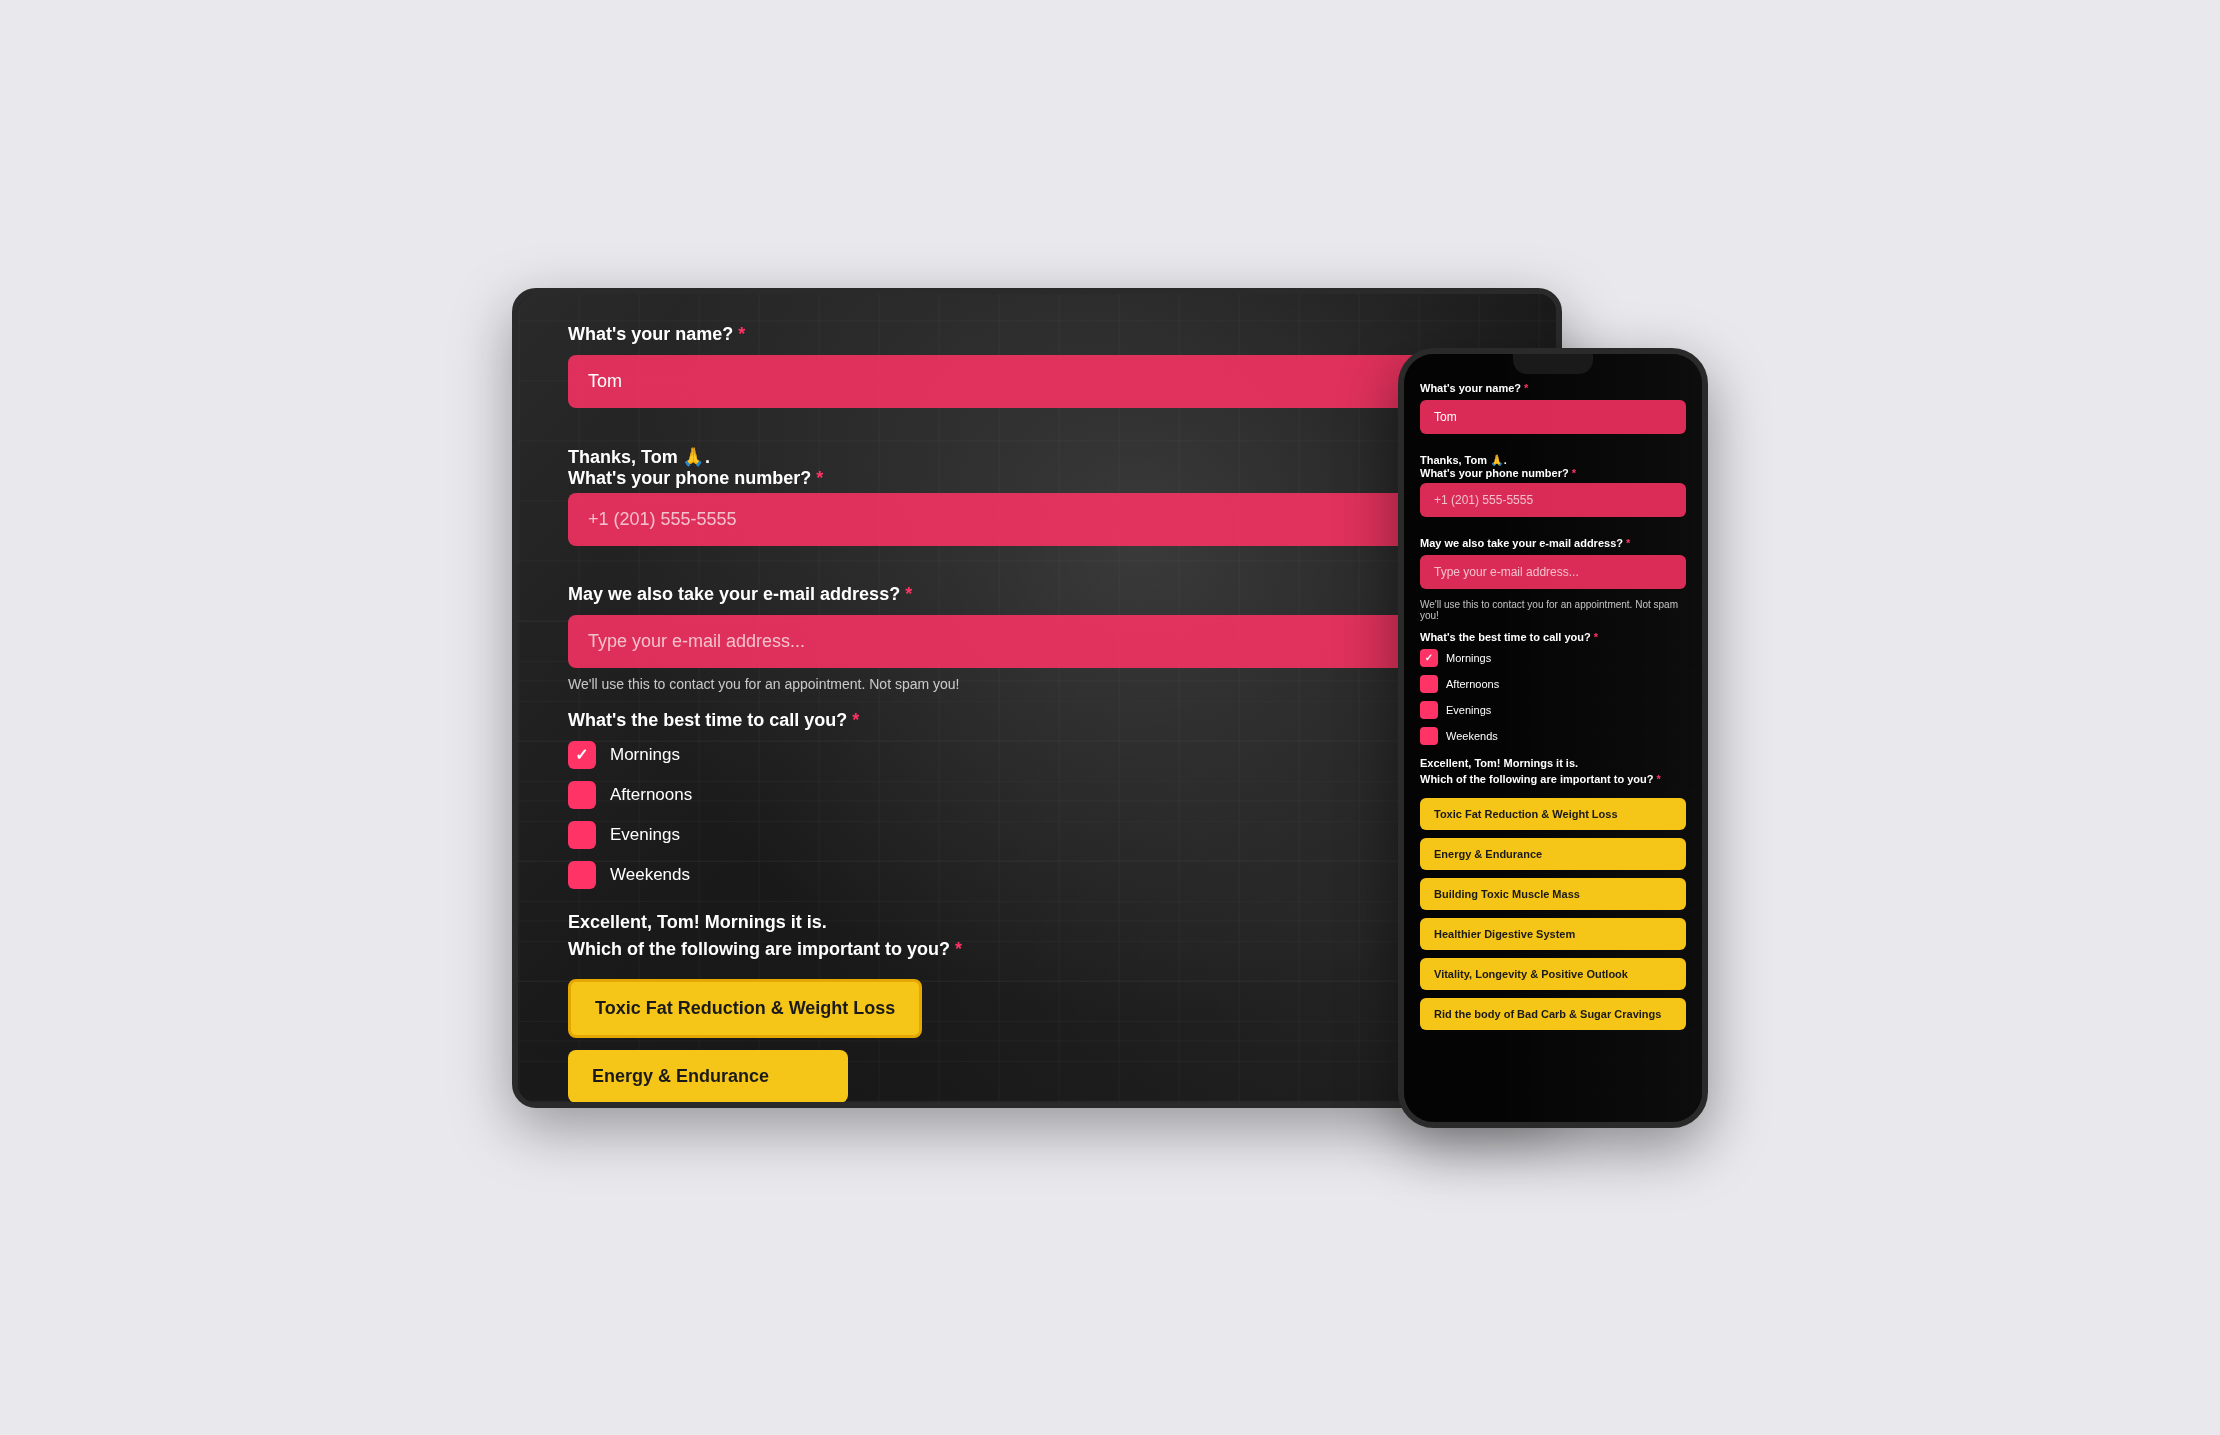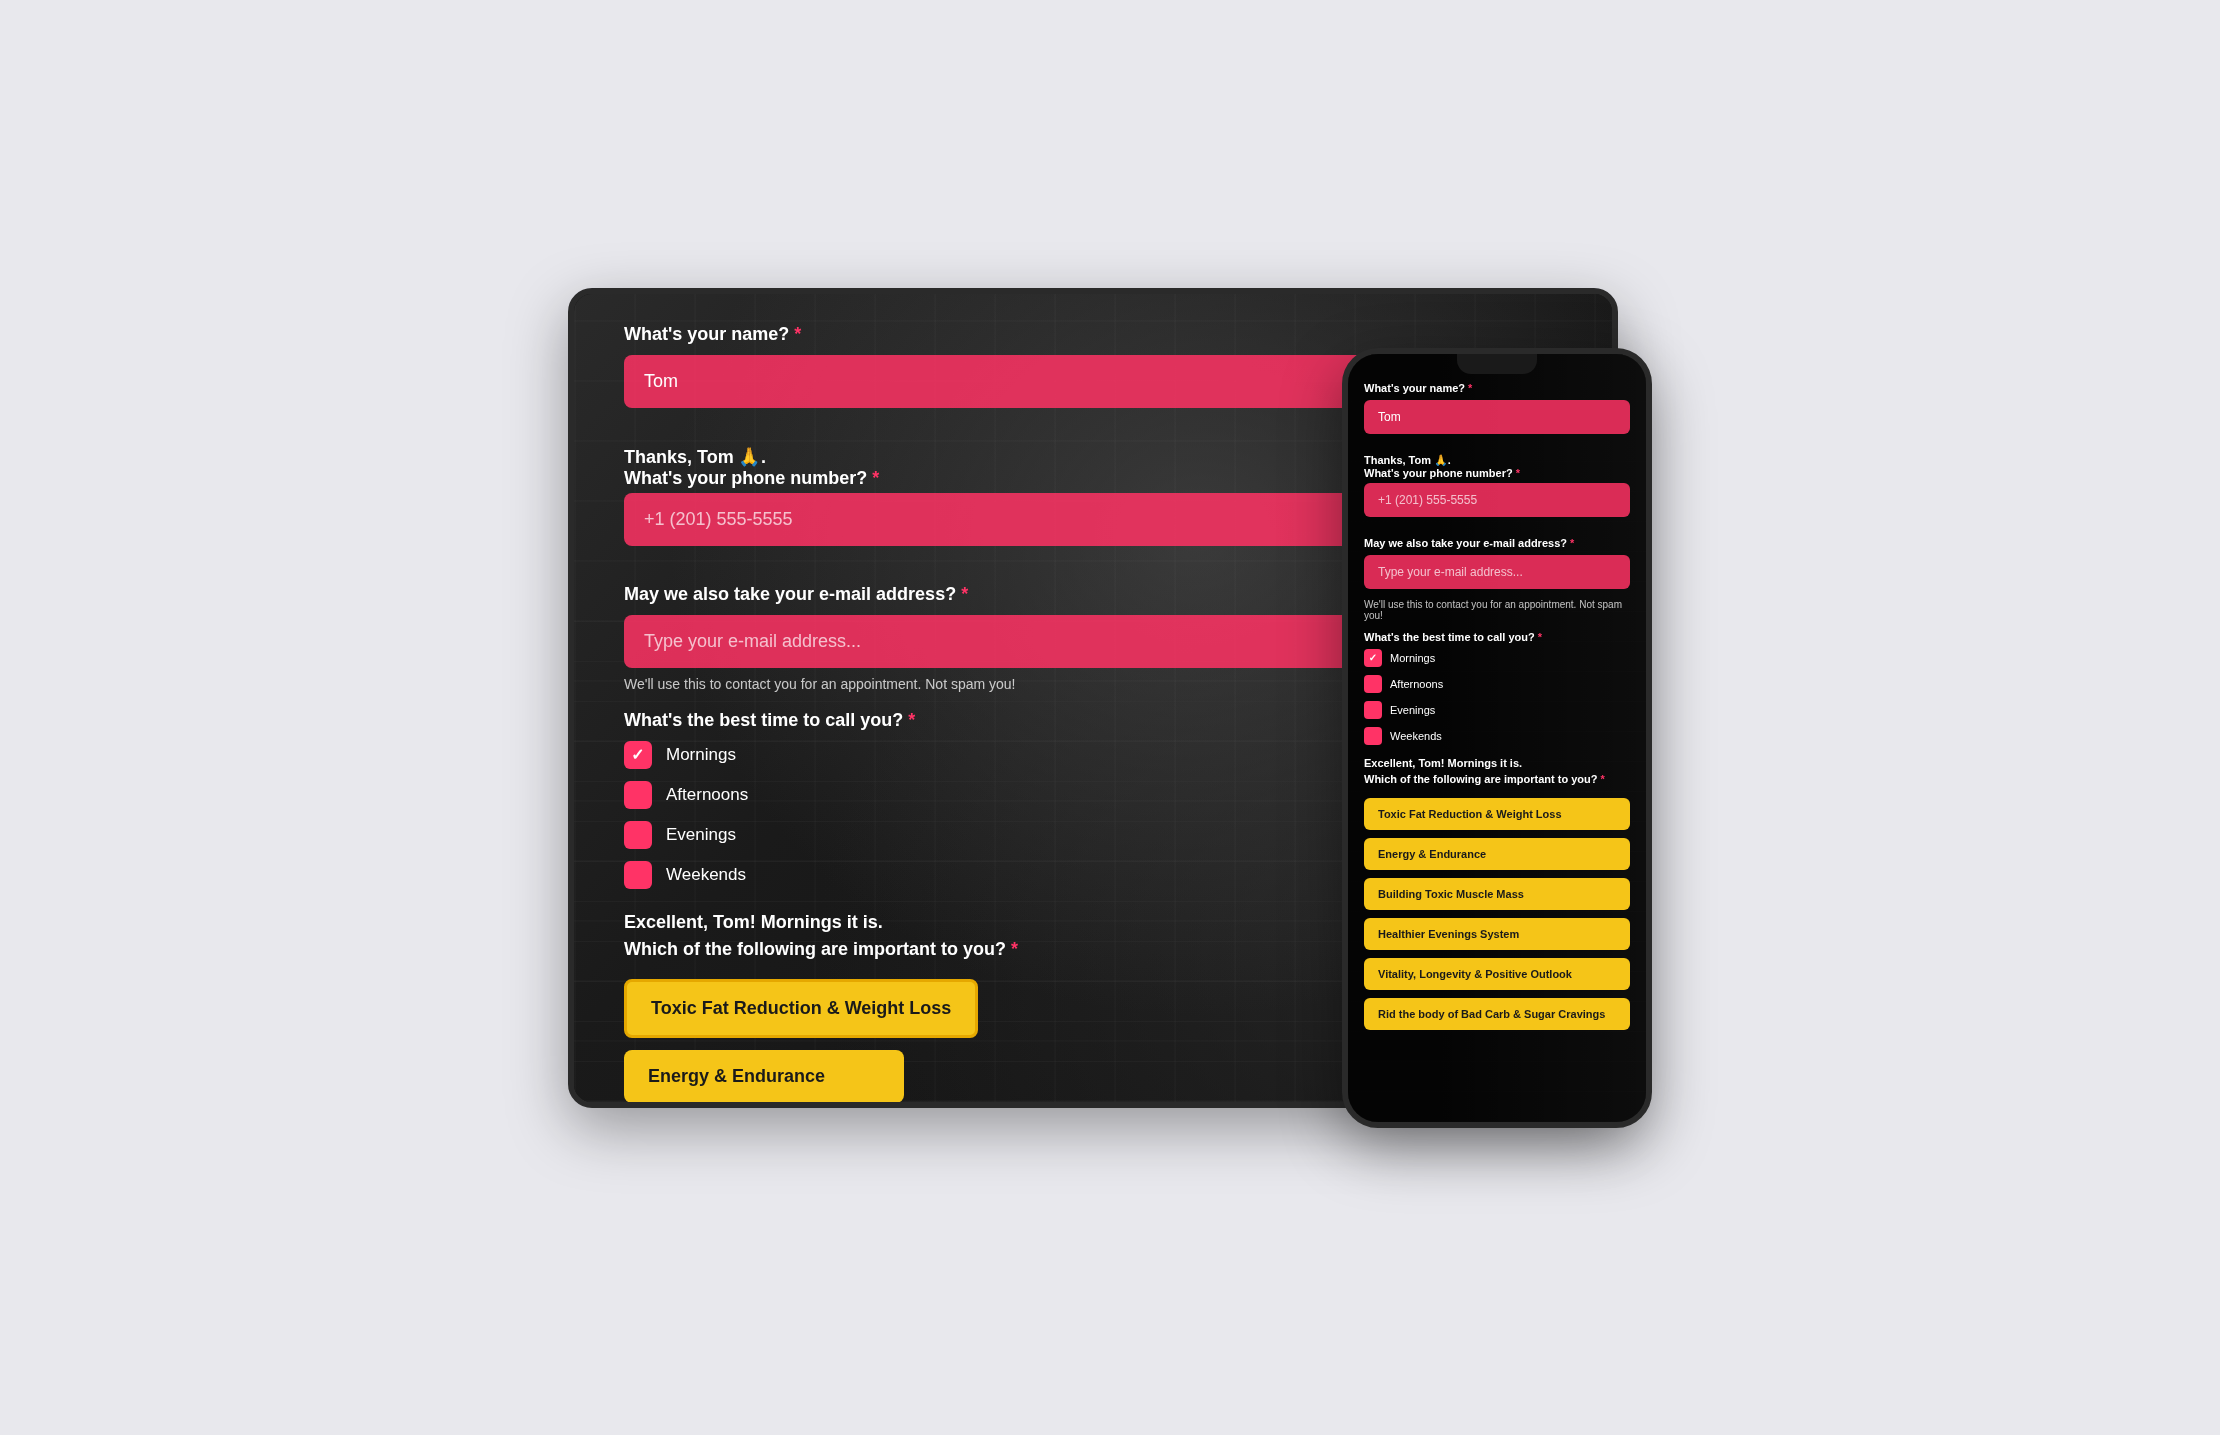--- a/index.html
+++ b/index.html
@@ -8,21 +8,21 @@
       font-family: -apple-system, BlinkMacSystemFont, 'Segoe UI', Arial, sans-serif;
       min-height: 100vh;
       display: flex;
       align-items: center;
       justify-content: center;
       padding: 40px;
     }
 
     .devices-container {
       position: relative;
-      width: 1084px;
+      width: 1196px;
       height: 860px;
     }
 
     
     .tablet {
       position: absolute;
       left: 0;
       top: 0;
       width: 1050px;
       height: 820px;
@@ -530,21 +530,21 @@
           <div class="phone-excellent-text">
             <div>Excellent, Tom! Mornings it is.</div>
             <div>
               <span>Which of the following are important to you?</span>
               <span class="required-star"> *</span>
             </div>
           </div>
           <button class="phone-btn-option">Toxic Fat Reduction &amp; Weight Loss</button>
           <button class="phone-btn-option">Energy &amp; Endurance</button>
           <button class="phone-btn-option">Building Toxic Muscle Mass</button>
-          <button class="phone-btn-option">Healthier Evenings System</button>
+          <button class="phone-btn-option">Healthier Digestive System</button>
           <button class="phone-btn-option">Vitality, Longevity &amp; Positive Outlook</button>
           <button class="phone-btn-option">Rid the body of Bad Carb &amp; Sugar Cravings</button>
         </div>
 
       </div>
     </div>
   </div>
 
 </div>
 

